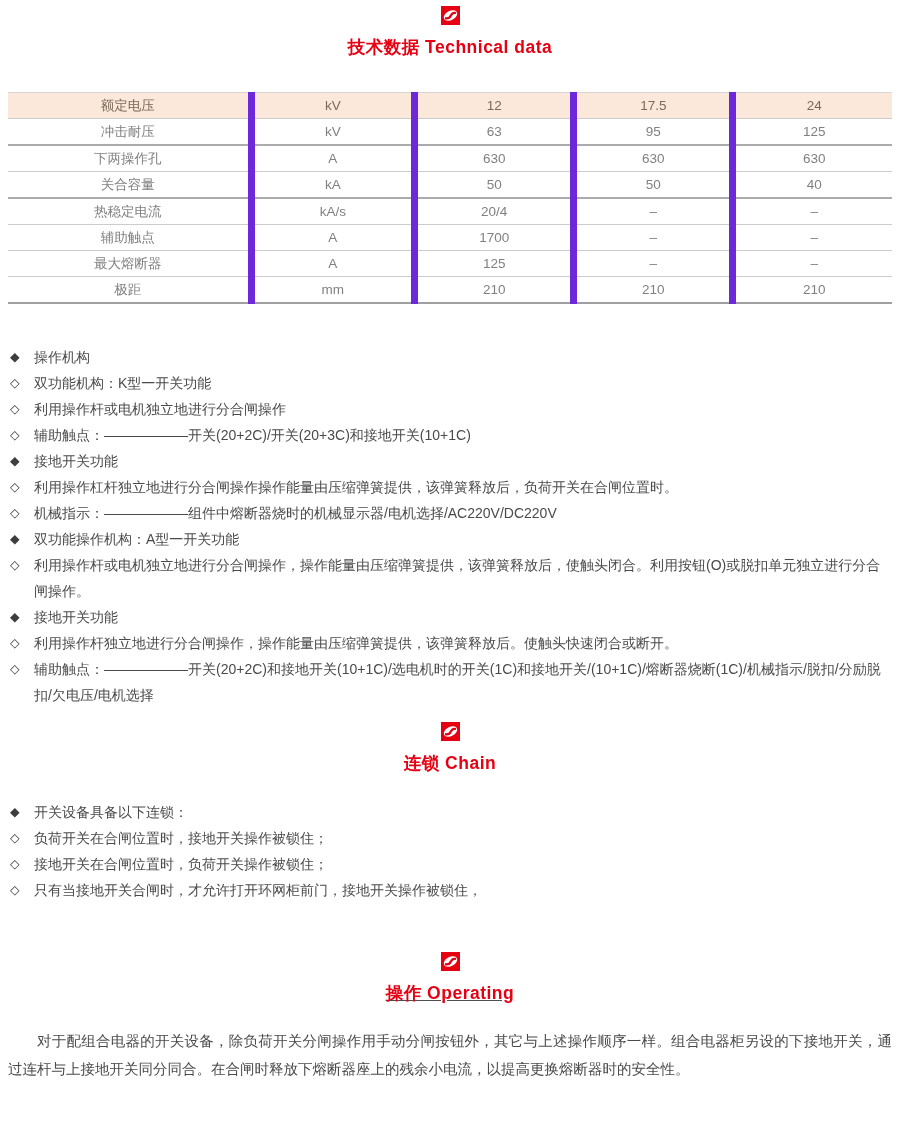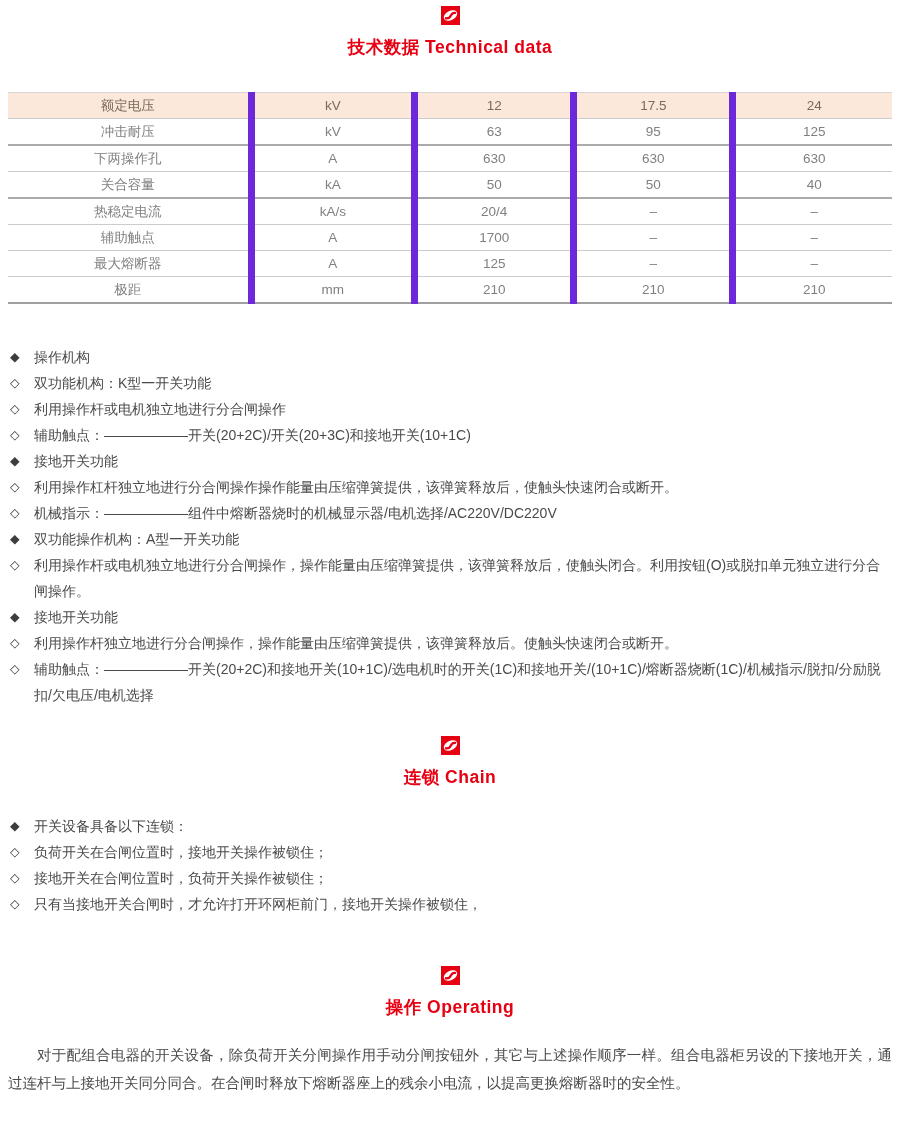--- a/index.html
+++ b/index.html
@@ -37,22 +37,22 @@
   .col-v{width:18%;margin-top:20px;}
 
   
   .bullets{list-style:none;margin:0;padding:0;}
   .bullets.tech{margin-top:40px;}
   .bullets.chain-list{margin-top:24px;}
   .bullet{display:flex;align-items:flex-start;line-height:26px;font-size:14px;color:#4a4a4a;}
   .bullet .marker{flex:0 0 24px;padding-left:2px;font-size:12.5px;color:#3d3d3d;}
   .bullet .btext{flex:1;}
 
-  .gap-chain{margin-top:28px;}
-  .gap-operating{margin-top:49px;}
+  .gap-chain{margin-top:14px;}
+  .gap-operating{margin-top:49px;text-decoration:underline;}
 
   
   .paragraphs{margin-top:22px;}
   .para{
     margin:0 0 6px 0;font-size:14.5px;line-height:28px;color:#4a4a4a;
     text-indent:2em;text-align:justify;
   }
 </style>
 </head>
 <body>
@@ -147,21 +147,21 @@
     <li class="bullet">
         <span class="marker">◇</span>
         <span class="btext">辅助触点：——————开关(20+2C)/开关(20+3C)和接地开关(10+1C)</span>
       </li>
     <li class="bullet">
         <span class="marker">◆</span>
         <span class="btext">接地开关功能</span>
       </li>
     <li class="bullet">
         <span class="marker">◇</span>
-        <span class="btext">利用操作杠杆独立地进行分合闸操作操作能量由压缩弹簧提供，该弹簧释放后，使触头快速闭合或断开。</span>
+        <span class="btext">利用操作杠杆独立地进行分合闸操作操作能量由压缩弹簧提供，该弹簧释放后，负荷开关在合闸位置时。</span>
       </li>
     <li class="bullet">
         <span class="marker">◇</span>
         <span class="btext">机械指示：——————组件中熔断器烧时的机械显示器/电机选择/AC220V/DC220V</span>
       </li>
     <li class="bullet">
         <span class="marker">◆</span>
         <span class="btext">双功能操作机构：A型一开关功能</span>
       </li>
     <li class="bullet">

